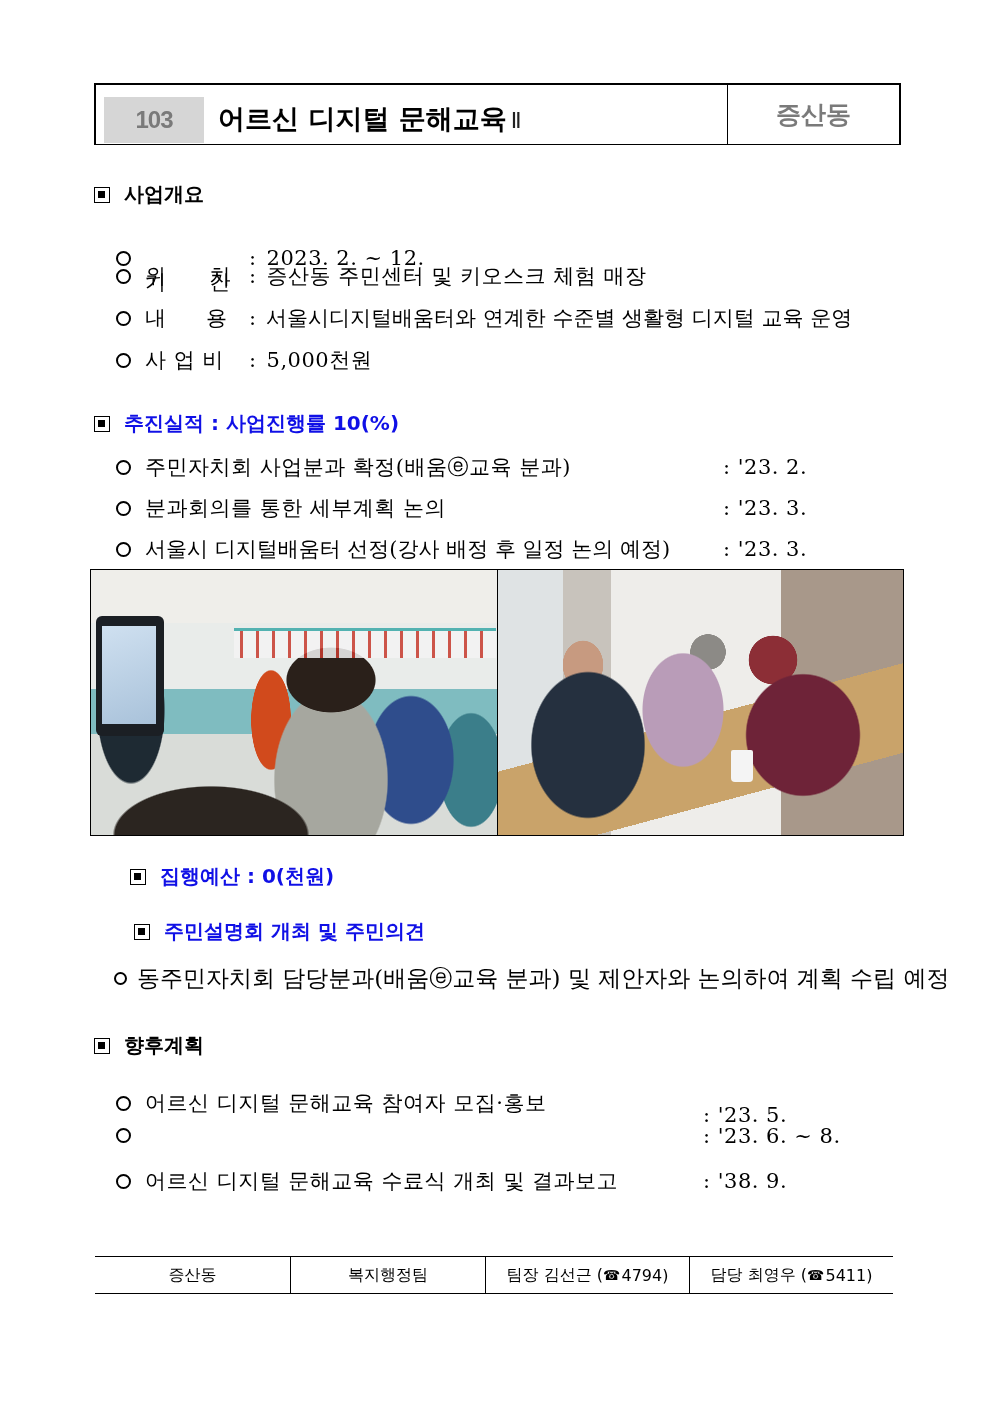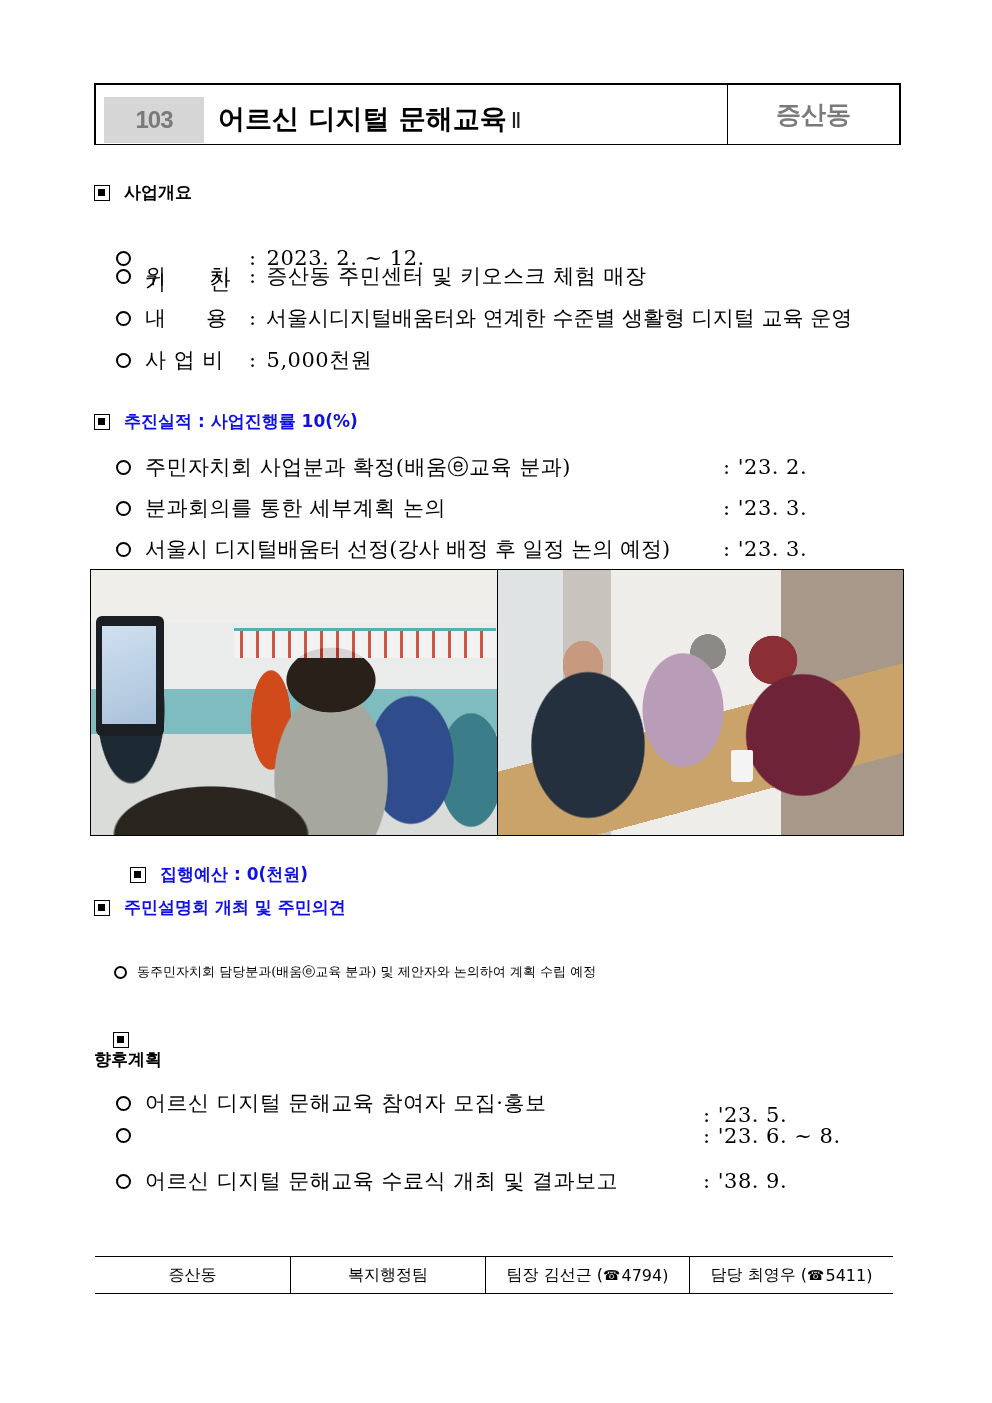--- a/index.html
+++ b/index.html
@@ -24,21 +24,21 @@
     }
     .header-title .roman { font-weight: normal; font-size: 22px; color: #222; margin-left: 4px; }
     .header-side {
       flex: 1; display: flex; align-items: center; justify-content: center;
       font-family: "DejaVu Sans", sans-serif; font-weight: bold; font-size: 25px; color: #7a7a7a;
     }
 
     
     .sec-head {
       position: absolute; left: 94px; font-family: "DejaVu Sans", sans-serif; font-weight: bold;
-      font-size: 17px; display: flex; align-items: center; white-space: nowrap;
+      font-size: 20px; display: flex; align-items: center; white-space: nowrap;
     }
     .sec-head .sq {
       display: inline-block; width: 16px; height: 16px; border: 1.5px solid #000; position: relative;
       margin-right: 14px; background: #fff;
     }
     .sec-head .sq::after {
       content: ""; position: absolute; left: 3px; top: 3px; width: 7px; height: 7px; background: #000;
     }
     .sec-head.blue { color: #1010e6; }
 
@@ -46,21 +46,21 @@
       position: absolute; left: 116px; font-size: 21px; white-space: nowrap; display: flex; align-items: center;
       letter-spacing: 0.5px;
     }
     .item .circ {
       display: inline-block; width: 15px; height: 15px; border: 2px solid #000; border-radius: 50%;
       margin-right: 14px; flex: 0 0 15px;
     }
     .item .lbl { display: inline-block; }
     .item .date { position: absolute; white-space: nowrap; }
 
-    .item.small { font-size: 13px; left: 114px; letter-spacing: 0; }
+    .item.small { font-size: 23px; left: 114px; letter-spacing: 0; }
     .item.small .circ { width: 13px; height: 13px; margin-right: 10px; flex-basis: 13px; }
 
     
     .photos { position: absolute; left: 90px; top: 569px; width: 814px; height: 267px; display: flex; border: 1px solid #000; }
     .photo { position: relative; height: 100%; overflow: hidden; }
     .photo-left { width: 407px; border-right: 1px solid #000;
       background:
         radial-gradient(ellipse 55px 120px at 40px 140px, #1e2a33 0 60%, transparent 62%),
         radial-gradient(ellipse 28px 72px at 38px 128px, #bcd0e0 0 90%, transparent 92%),
         radial-gradient(ellipse 120px 60px at 120px 265px, #2b2520 0 80%, transparent 82%),
@@ -172,30 +172,30 @@
   <div class="photo photo-right">
     <div class="cup"></div>
   </div>
 </div>
 
 <div class="sec-head blue" style="top:863px;padding-left:36px;">
   <span class="sq"></span>
   <span>집행예산 : 0(천원)</span>
 </div>
 
-<div class="sec-head blue" style="top:896px;">
+<div class="sec-head blue" style="top:918px;margin-left:40px;">
   <span class="sq"></span>
   <span>주민설명회 개최 및 주민의견</span>
 </div>
 <div class="item small" style="top:963px;">
   <span class="circ"></span>
   <span>동주민자치회 담당분과(배움ⓔ교육 분과) 및 제안자와 논의하여 계획 수립 예정</span>
 </div>
 
-<div class="sec-head" style="top:1032px;flex-direction:column;">
+<div class="sec-head" style="top:1032px;">
   <span class="sq"></span>
   <span>향후계획</span>
 </div>
 <div class="item" style="top:1089px; width:760px;">
   <span class="circ"></span>
   <span>어르신 디지털 문해교육 참여자 모집·홍보</span>
   <span class="date" style="left:587px;margin-top:24px;">: '23. 5.</span>
 </div>
 <div class="item" style="top:1128px; width:780px;">
   <span class="circ"></span>

